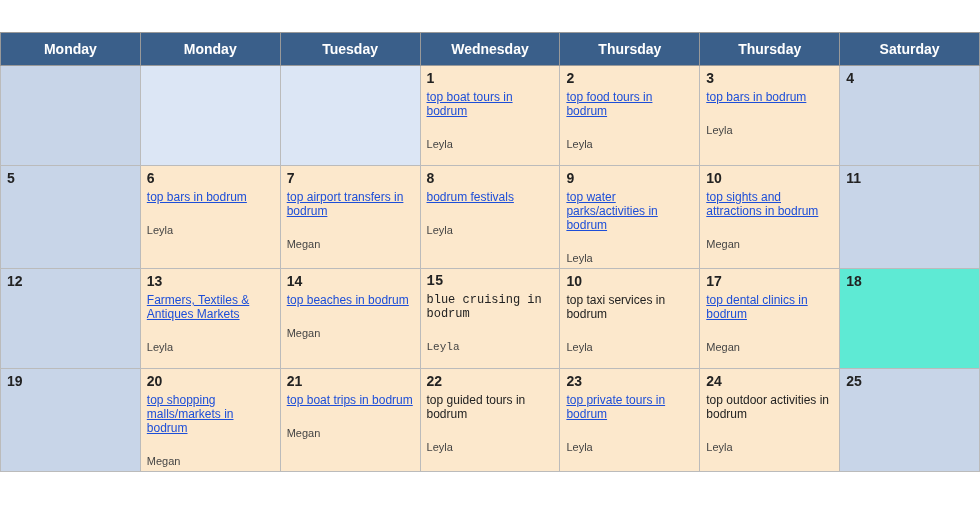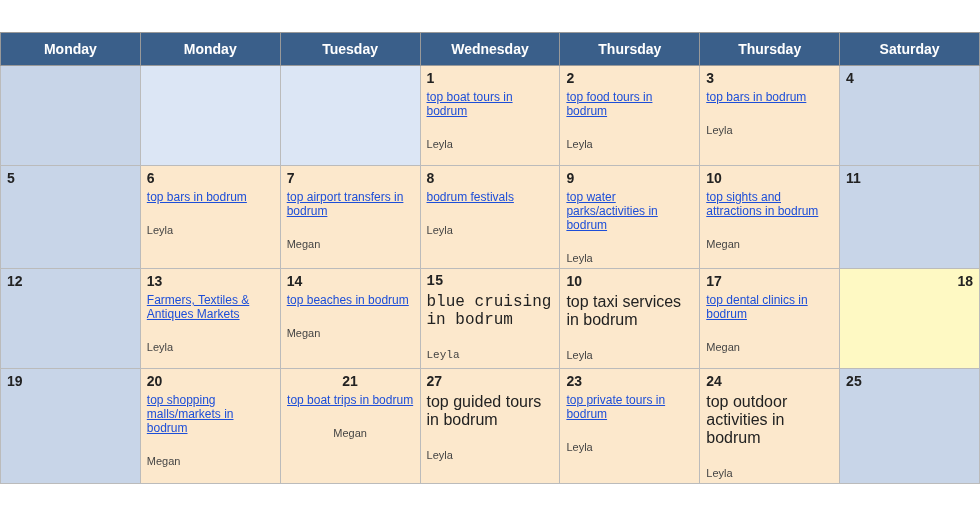--- a/index.html
+++ b/index.html
@@ -52,21 +52,21 @@
       color: #1d4ed8;
       font-size: 12px;
       text-decoration: underline;
       display: block;
       margin-bottom: 2px;
       cursor: pointer;
     }
 
     .event-plain {
       color: #222;
-      font-size: 16px;
+      font-size: 12px;
       display: block;
       margin-bottom: 2px;
     }
 
     .event-owner {
       font-size: 11px;
       color: #444;
       display: block;
       margin-top: 20px;
     }
@@ -167,40 +167,40 @@
         <td style="background: rgb(252, 232, 204);">
           <span class="day-num">10</span>
           <span class="event-plain">top taxi services in bodrum</span>
           <span class="event-owner">Leyla</span>
         </td>
         <td style="background: rgb(252, 232, 204);">
           <span class="day-num">17</span>
           <a class="event-link" href="#">top dental clinics in bodrum</a>
           <span class="event-owner">Megan</span>
         </td>
-        <td style="background: #fef9c3; text-align: right;">
+        <td style="background: #5eead4;">
           <span class="day-num">18</span>
         </td>
       </tr>
       <tr>
         <td style="background: rgb(200, 213, 232);">
           <span class="day-num">19</span>
         </td>
         <td style="background: rgb(252, 232, 204);">
           <span class="day-num">20</span>
           <a class="event-link" href="#">top shopping malls/markets in bodrum</a>
           <span class="event-owner">Megan</span>
         </td>
-        <td style="background: rgb(252, 232, 204); text-align: center;">
+        <td style="background: rgb(252, 232, 204);">
           <span class="day-num">21</span>
           <a class="event-link" href="#">top boat trips in bodrum</a>
           <span class="event-owner">Megan</span>
         </td>
         <td style="background: rgb(252, 232, 204);">
-          <span class="day-num">27</span>
+          <span class="day-num">22</span>
           <span class="event-plain">top guided tours in bodrum</span>
           <span class="event-owner">Leyla</span>
         </td>
         <td style="background: rgb(252, 232, 204);">
           <span class="day-num">23</span>
           <a class="event-link" href="#">top private tours in bodrum</a>
           <span class="event-owner">Leyla</span>
         </td>
         <td style="background: rgb(252, 232, 204);">
           <span class="day-num">24</span>

